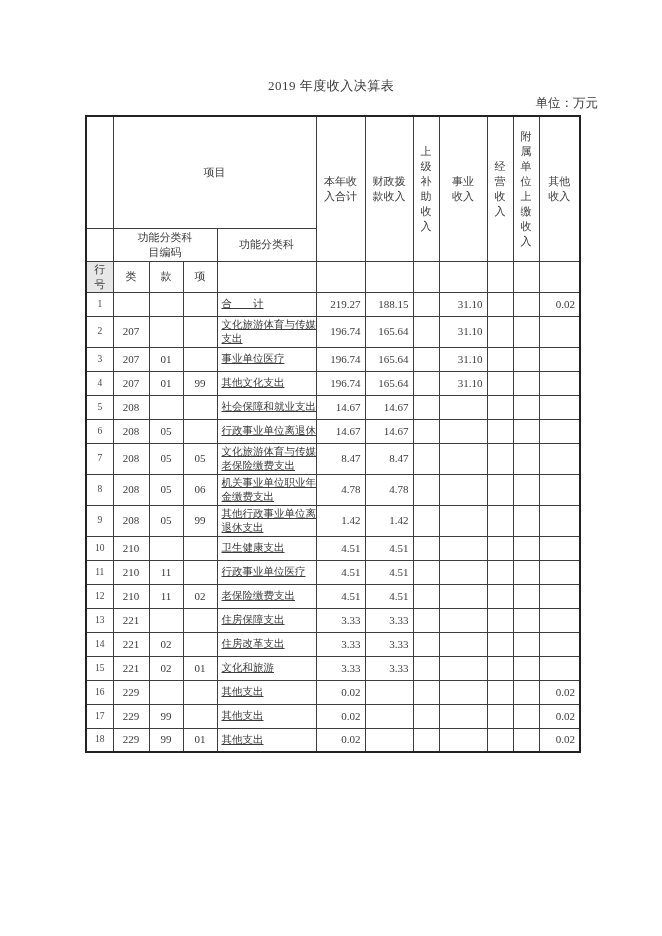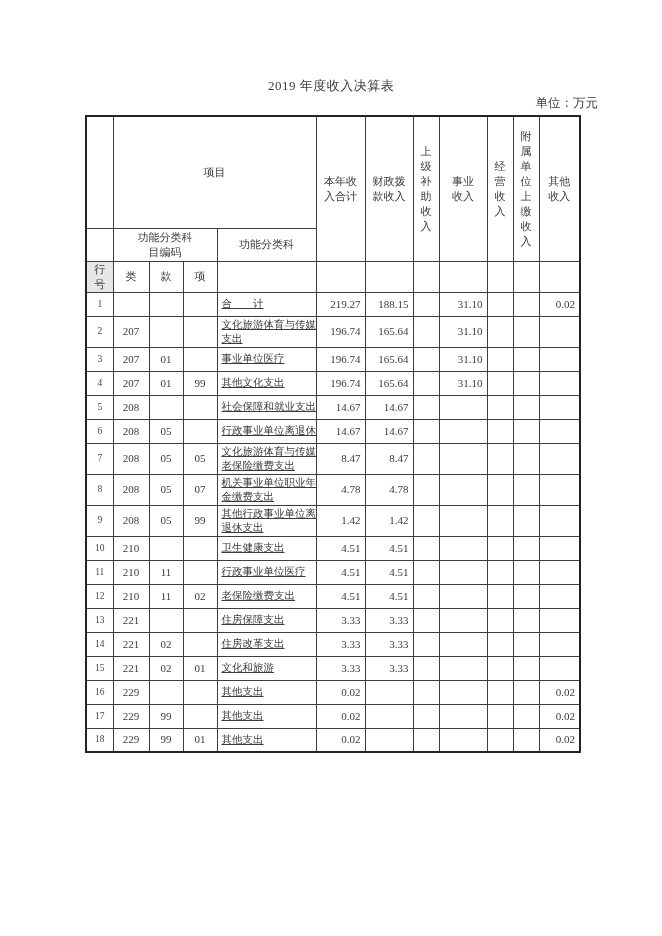--- a/index.html
+++ b/index.html
@@ -218,21 +218,21 @@
         <td class="val"></td>
         <td class="val"></td>
         <td class="val"></td>
         <td class="val"></td>
         <td class="val"></td>
       </tr>
       <tr class="dr tall">
         <td class="rowno">8</td>
         <td>208</td>
         <td>05</td>
-        <td>07</td>
+        <td>06</td>
         <td class="name">机关事业单位职业年
 金缴费支出</td>
         <td class="val">4.78</td>
         <td class="val">4.78</td>
         <td class="val"></td>
         <td class="val"></td>
         <td class="val"></td>
         <td class="val"></td>
         <td class="val"></td>
       </tr>

